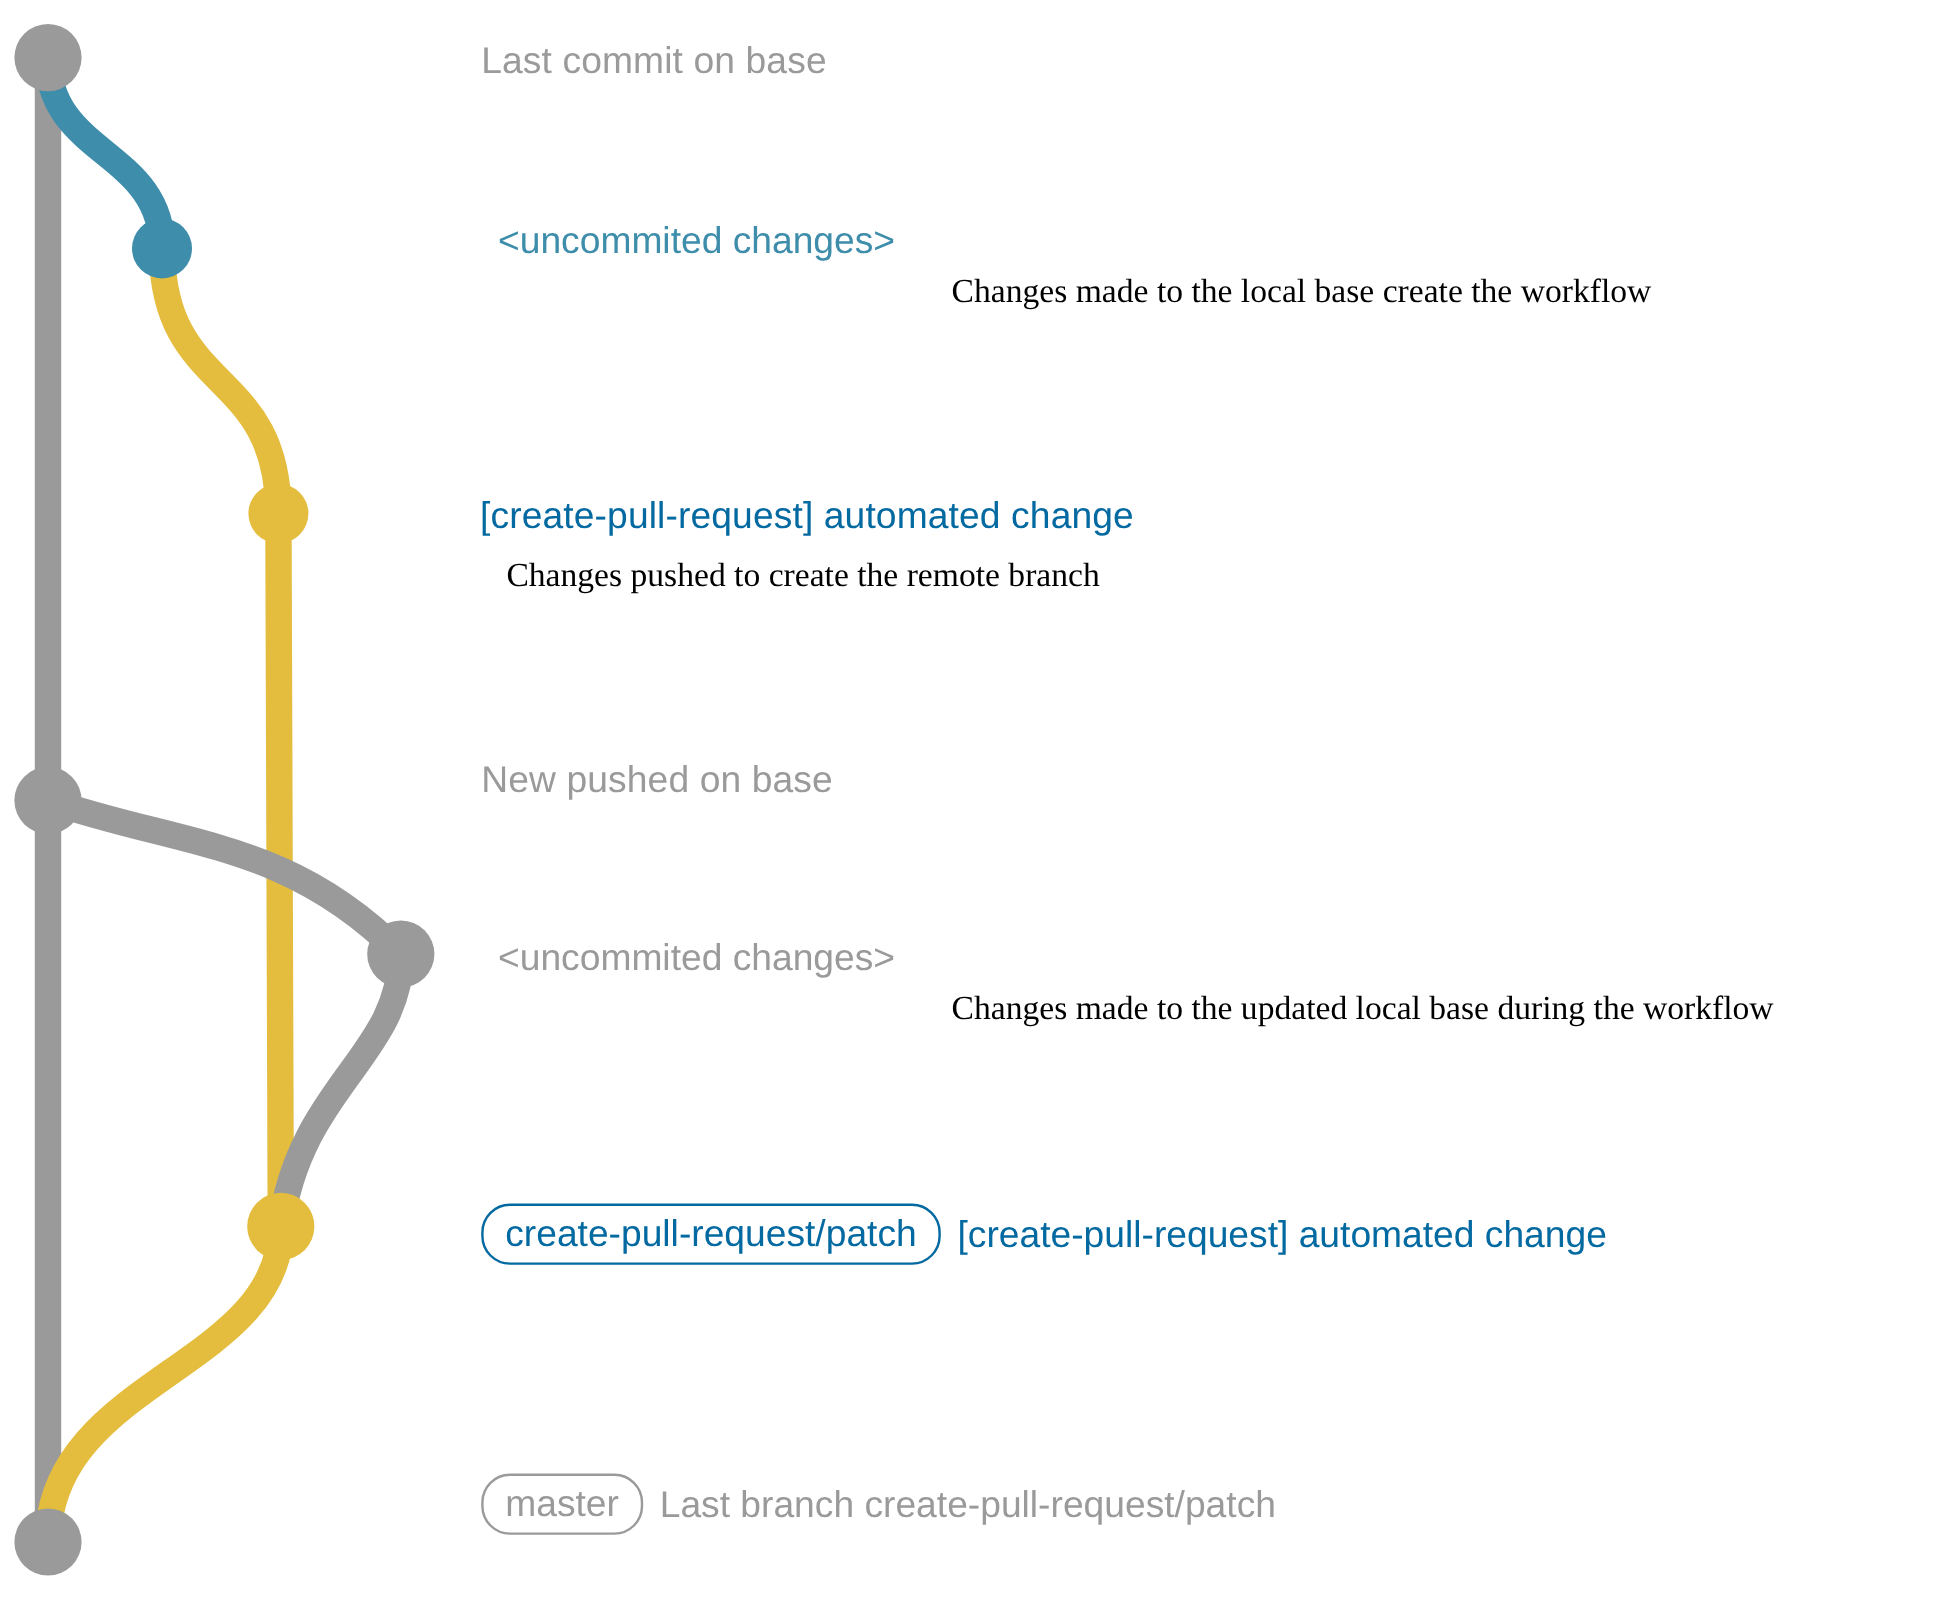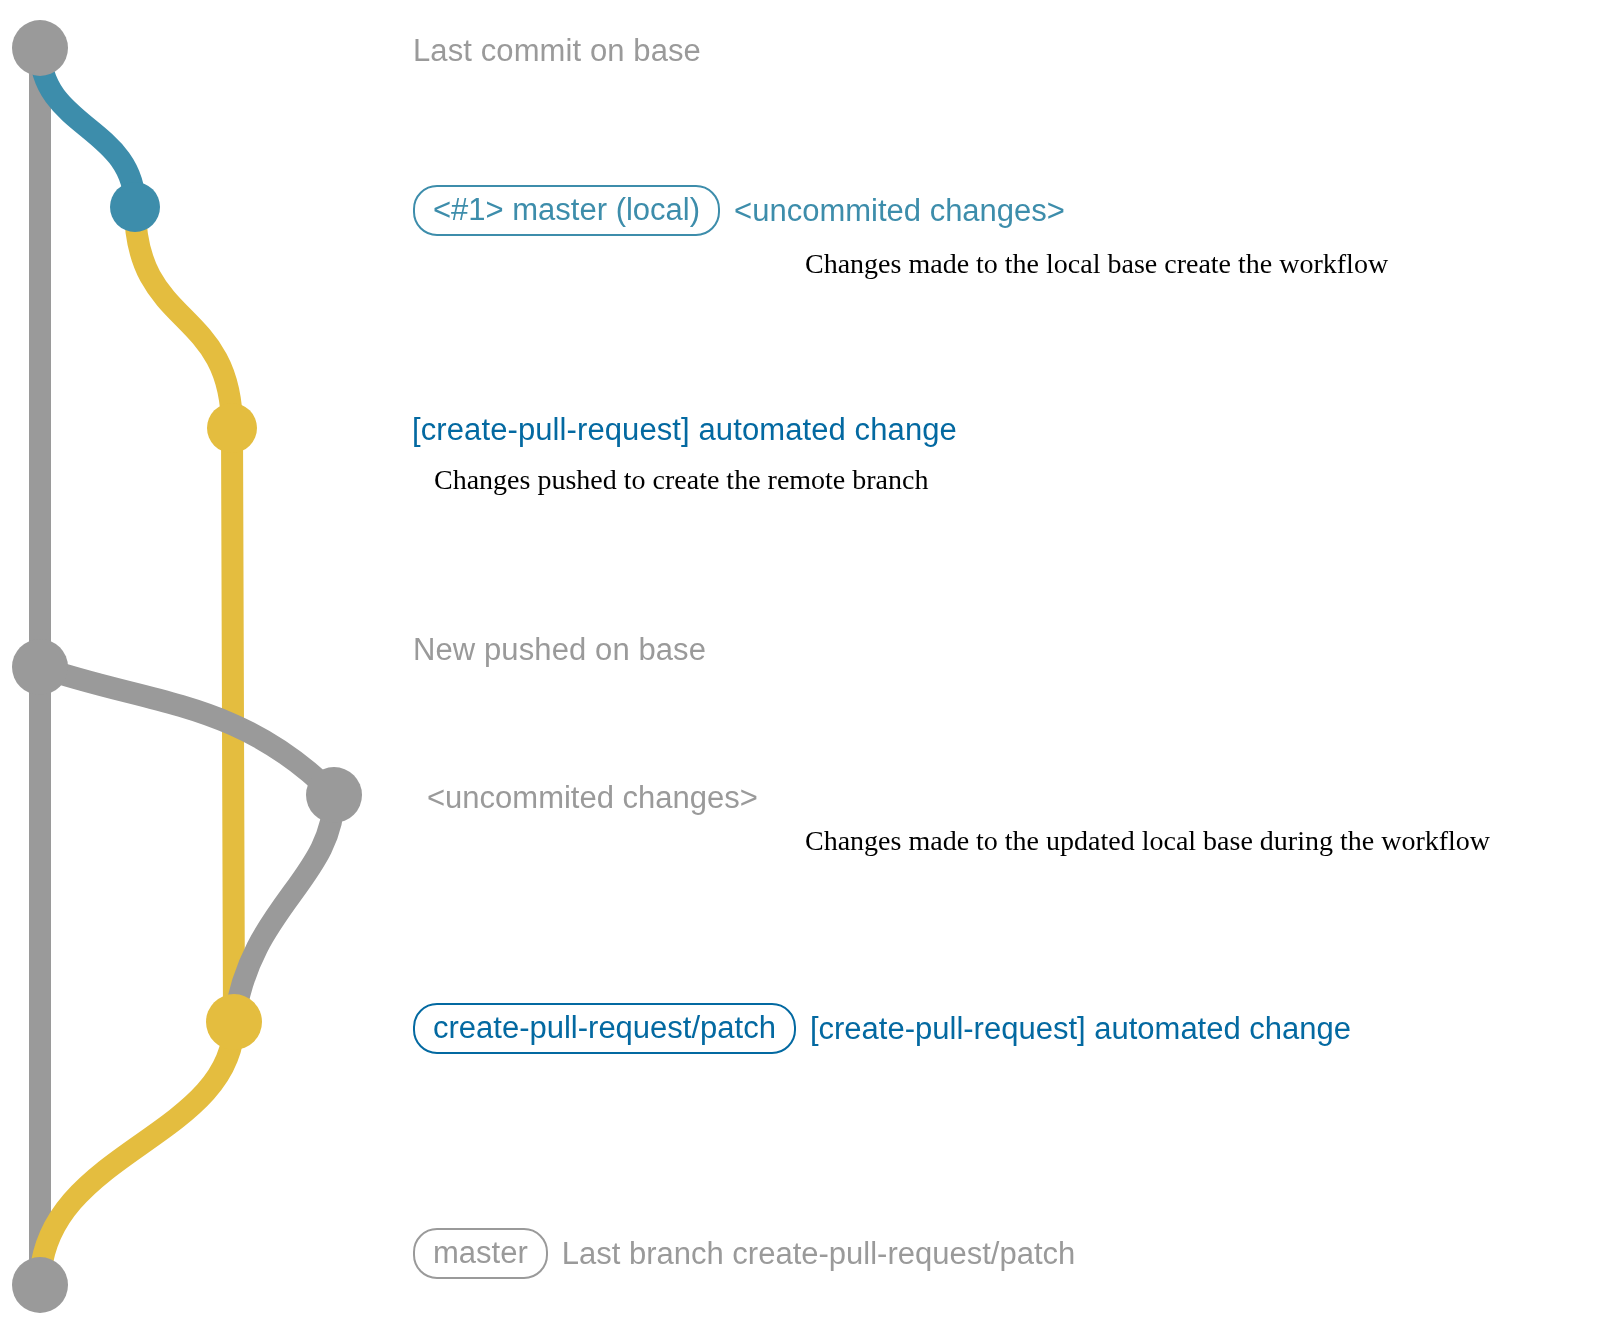--- a/index.html
+++ b/index.html
@@ -22,21 +22,21 @@
     position: absolute;
     left: 0;
     top: 0;
     width: 420px;
     height: 1344px;
   }
 
   
   .anno-layer {
     position: absolute;
-    left: 16px;
+    left: 4px;
     top: 0;
     width: 1568px;
     height: 1344px;
   }
   .row {
     position: absolute;
   }
 
   
   .plain-label {
@@ -114,21 +114,20 @@
 </svg>
 
 <div class="anno-layer">
 
   <div class="row" style="left:397px; top:33px;">
     <div class="plain-label c-gray">Last commit on base</div>
   </div>
 
   <div class="row" style="left:397px; top:185px;">
     <div class="badge-line">
-      <span class="badge c-blue">&lt;#1&gt; master (local)</span>
       <span class="subject c-blue">&lt;uncommited changes&gt;</span>
     </div>
     <div class="caption" style="margin-left:392px;">Changes made to the local base create the workflow</div>
   </div>
 
   <div class="row" style="left:396px; top:412px;">
     <div class="plain-label c-yellow">[create-pull-request] automated change</div>
     <div class="caption" style="margin-left:22px;margin-top:16px;">Changes pushed to create the remote branch</div>
   </div>
 

